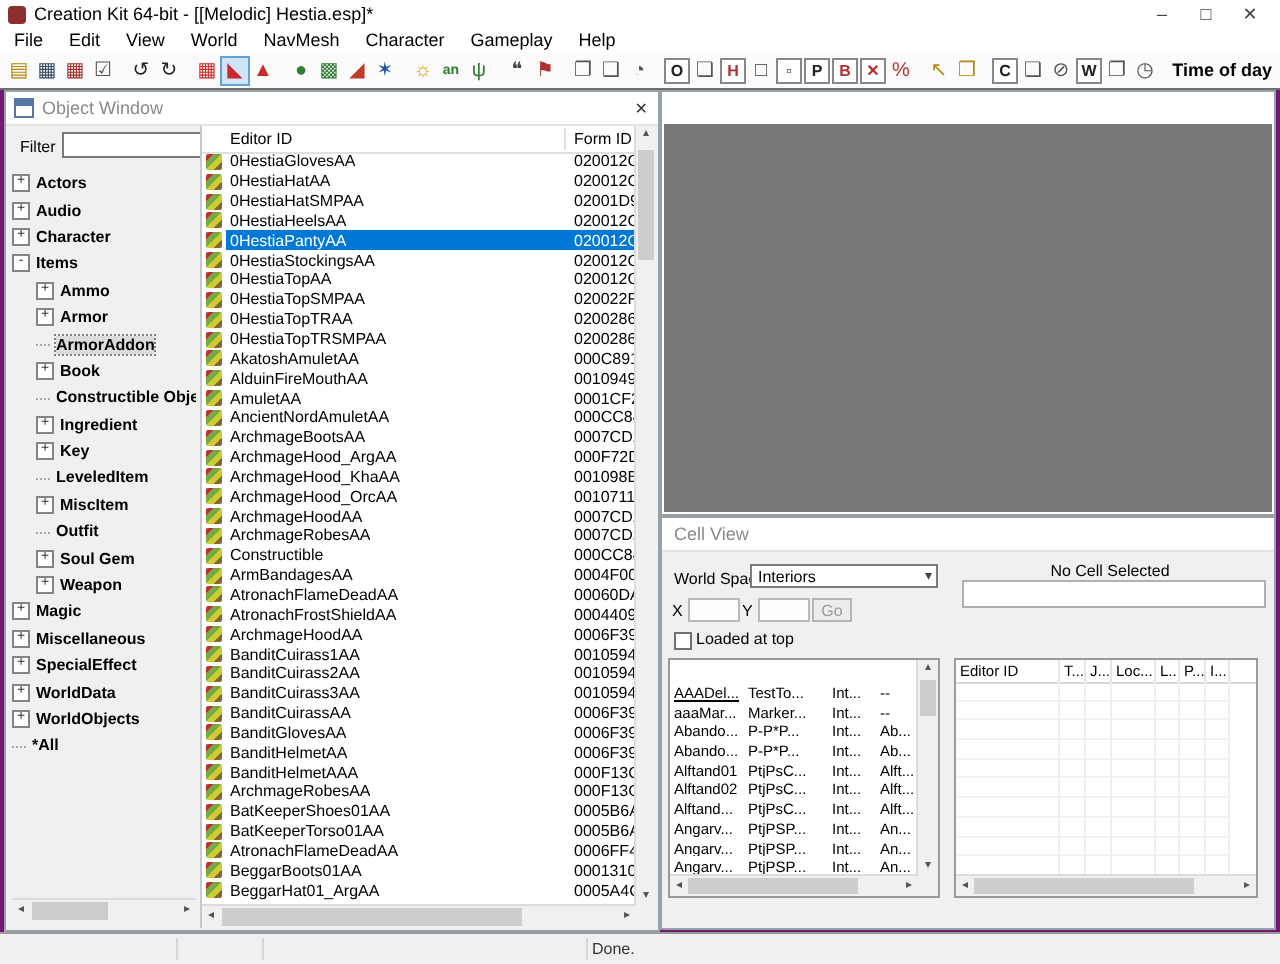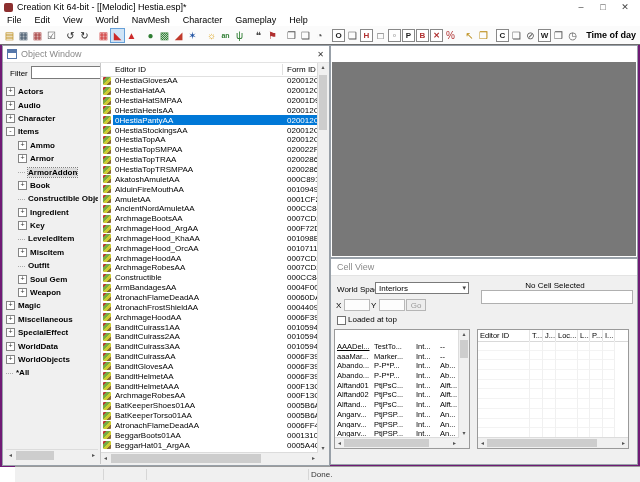--- a/index.html
+++ b/index.html
@@ -78,21 +78,21 @@
   .cvtable{position:absolute;background:#fff;border:1px solid #9a9a9a;box-sizing:border-box;overflow:hidden;}
   #cellsTable{left:3px;top:70px;width:136px;height:120px;}
   #refsTable{left:146px;top:70px;width:152px;height:120px;}
   .thead{position:absolute;left:0;top:0;right:0;height:11px;border-bottom:1px solid #d9d9d9;display:flex;font-size:7.5px;background:#fff;}
   .hc{border-right:1px solid #e4e4e4;padding:1px 2px 0 2px;box-sizing:border-box;white-space:nowrap;overflow:hidden;flex:none;}
   .tbody{position:absolute;left:0;top:11px;right:0;bottom:10px;overflow:hidden;}
   .crow{height:9.7px;display:flex;font-size:7.5px;}
   .cc{padding:1px 2px 0 2px;box-sizing:border-box;white-space:nowrap;overflow:hidden;flex:none;}
   .gridrow .cc{border-right:1px solid #f0f0f0;border-bottom:1px solid #f3f3f3;height:100%;}
   
-  .statusbar{position:absolute;left:0;right:0;bottom:0;height:15px;background:#f0f0f0;border-top:1px solid #9a9a9a;font-size:8px;margin-left:15px;}
+  .statusbar{position:absolute;left:0;right:0;bottom:0;height:15px;background:#f0f0f0;border-top:1px solid #9a9a9a;font-size:8px;}
   .ssep{position:absolute;top:2px;bottom:2px;width:1px;background:#d6d6d6;}
   .stext{position:absolute;left:296px;top:3px;color:#333;}
 </style>
 </head>
 <body>
 
 <div id="app">
 
   <div class="titlebar">
     <span class="appicon"></span>

